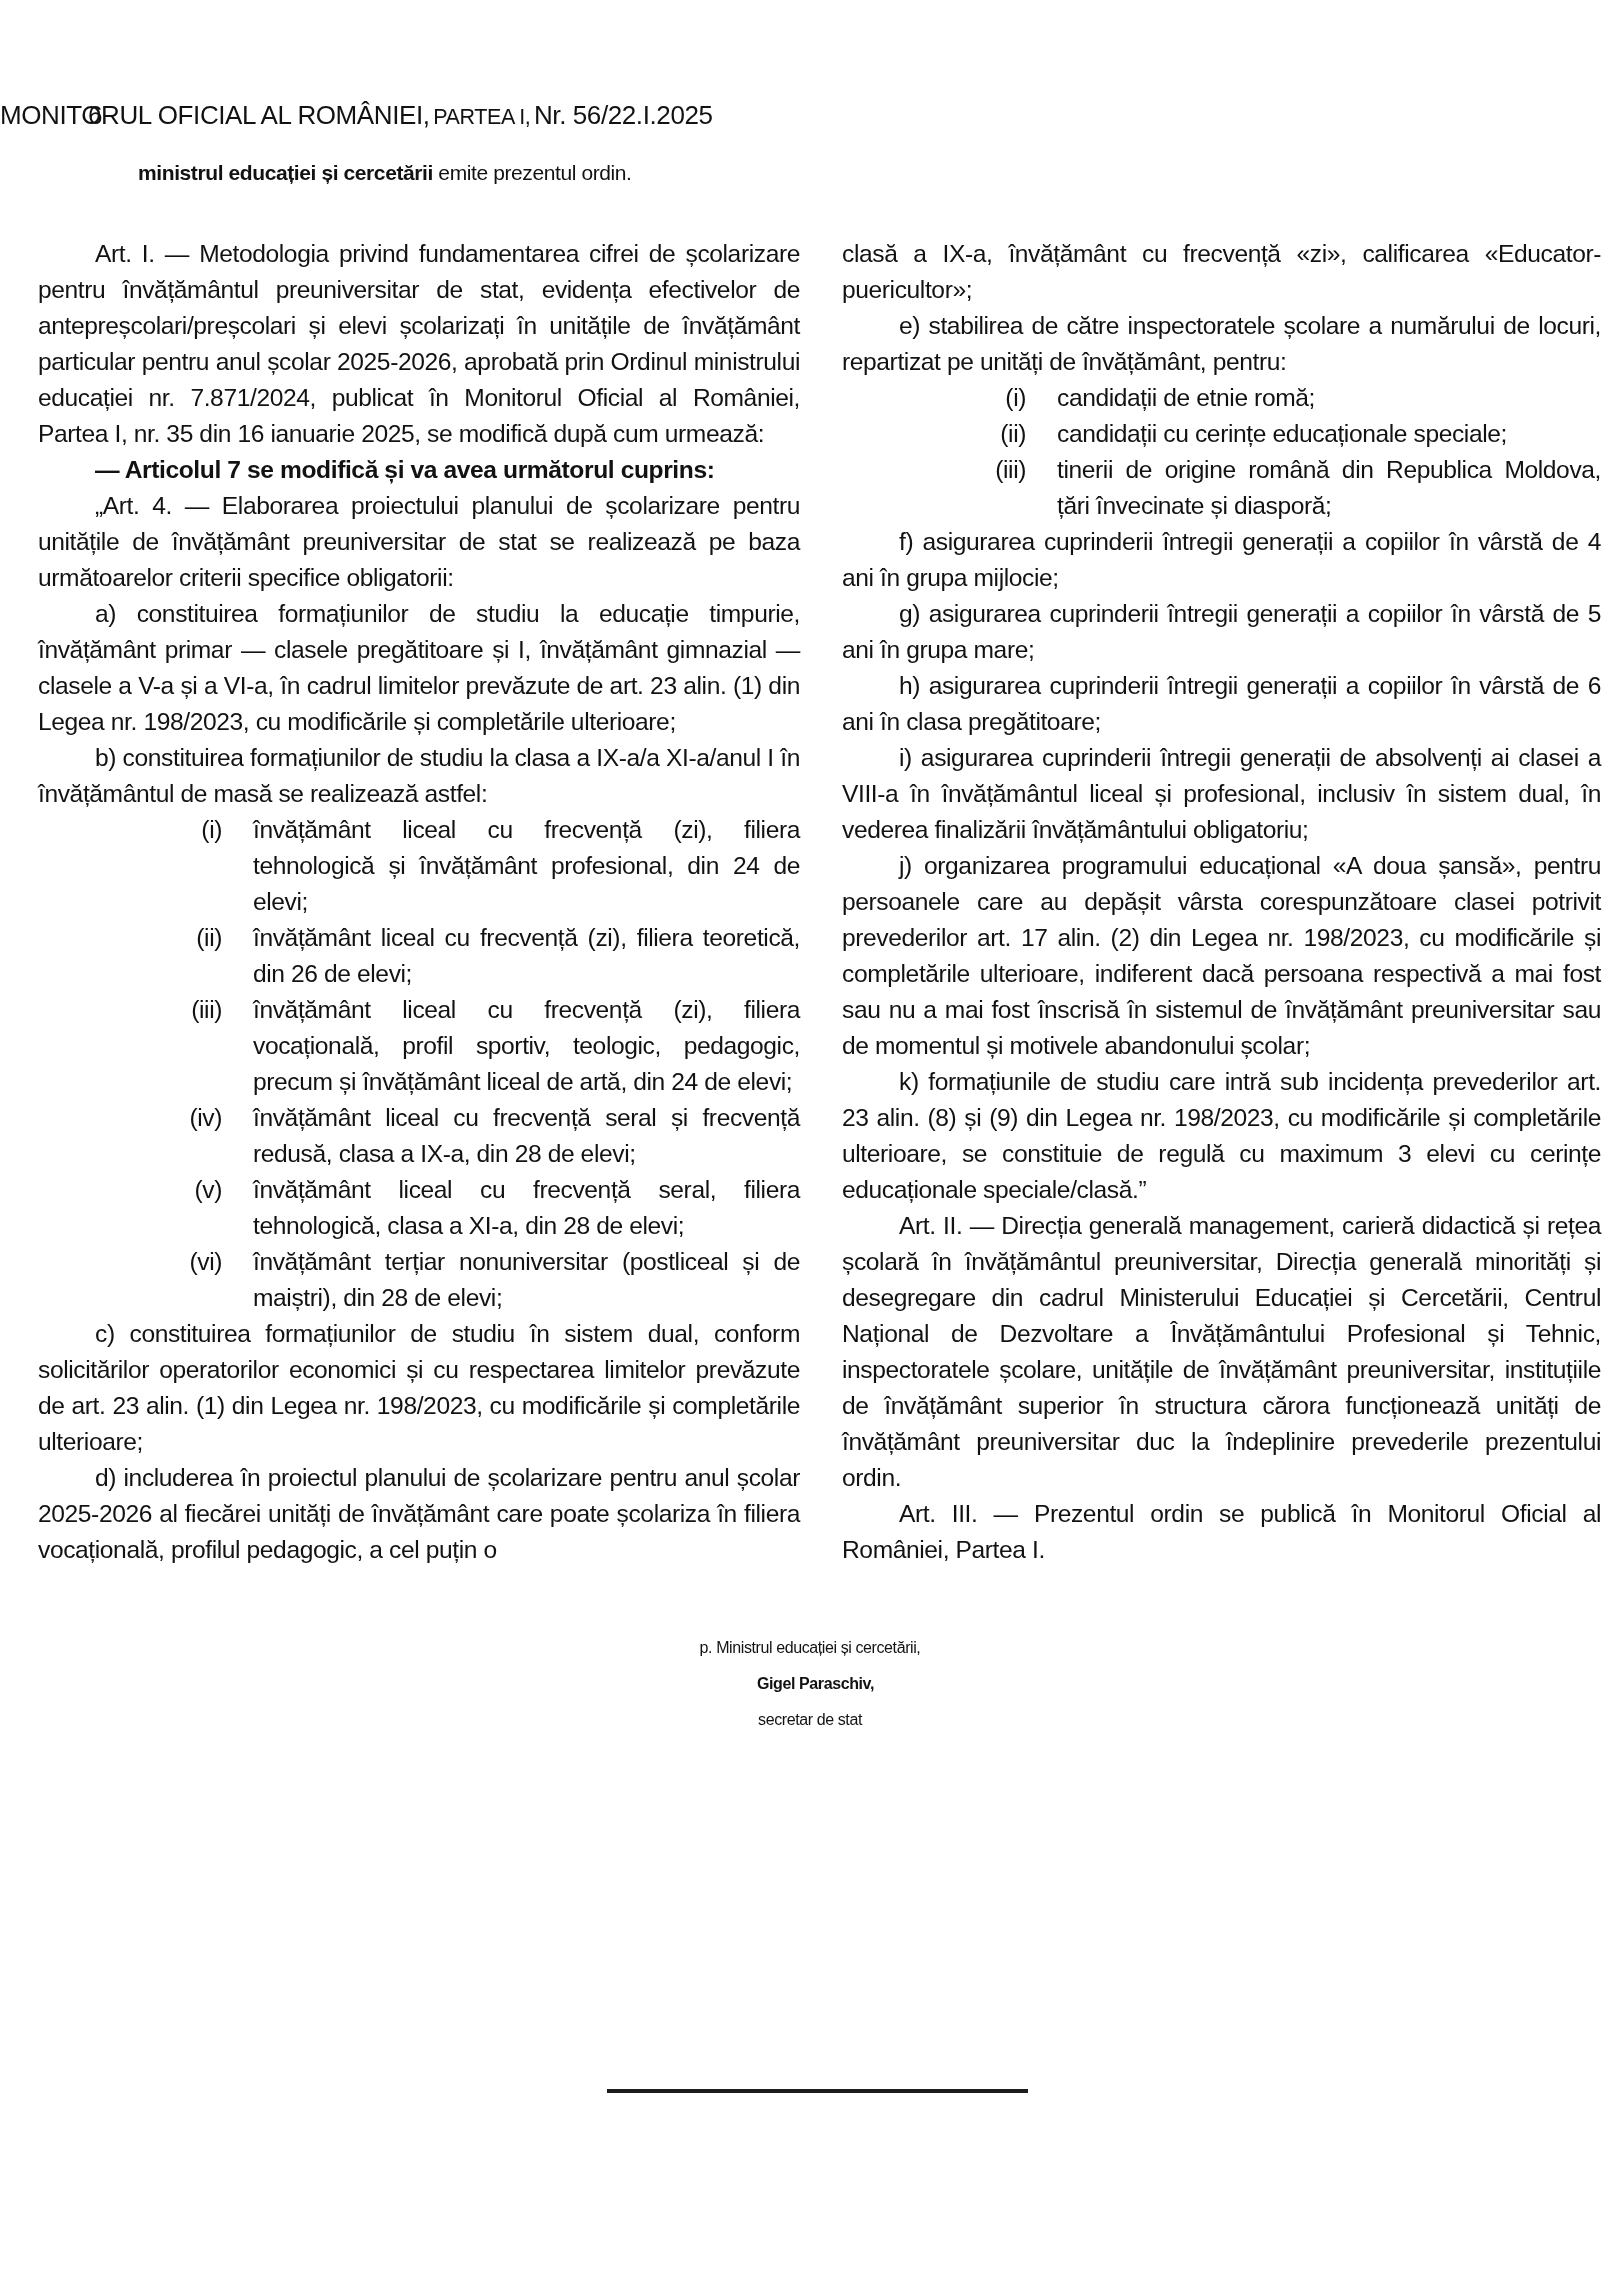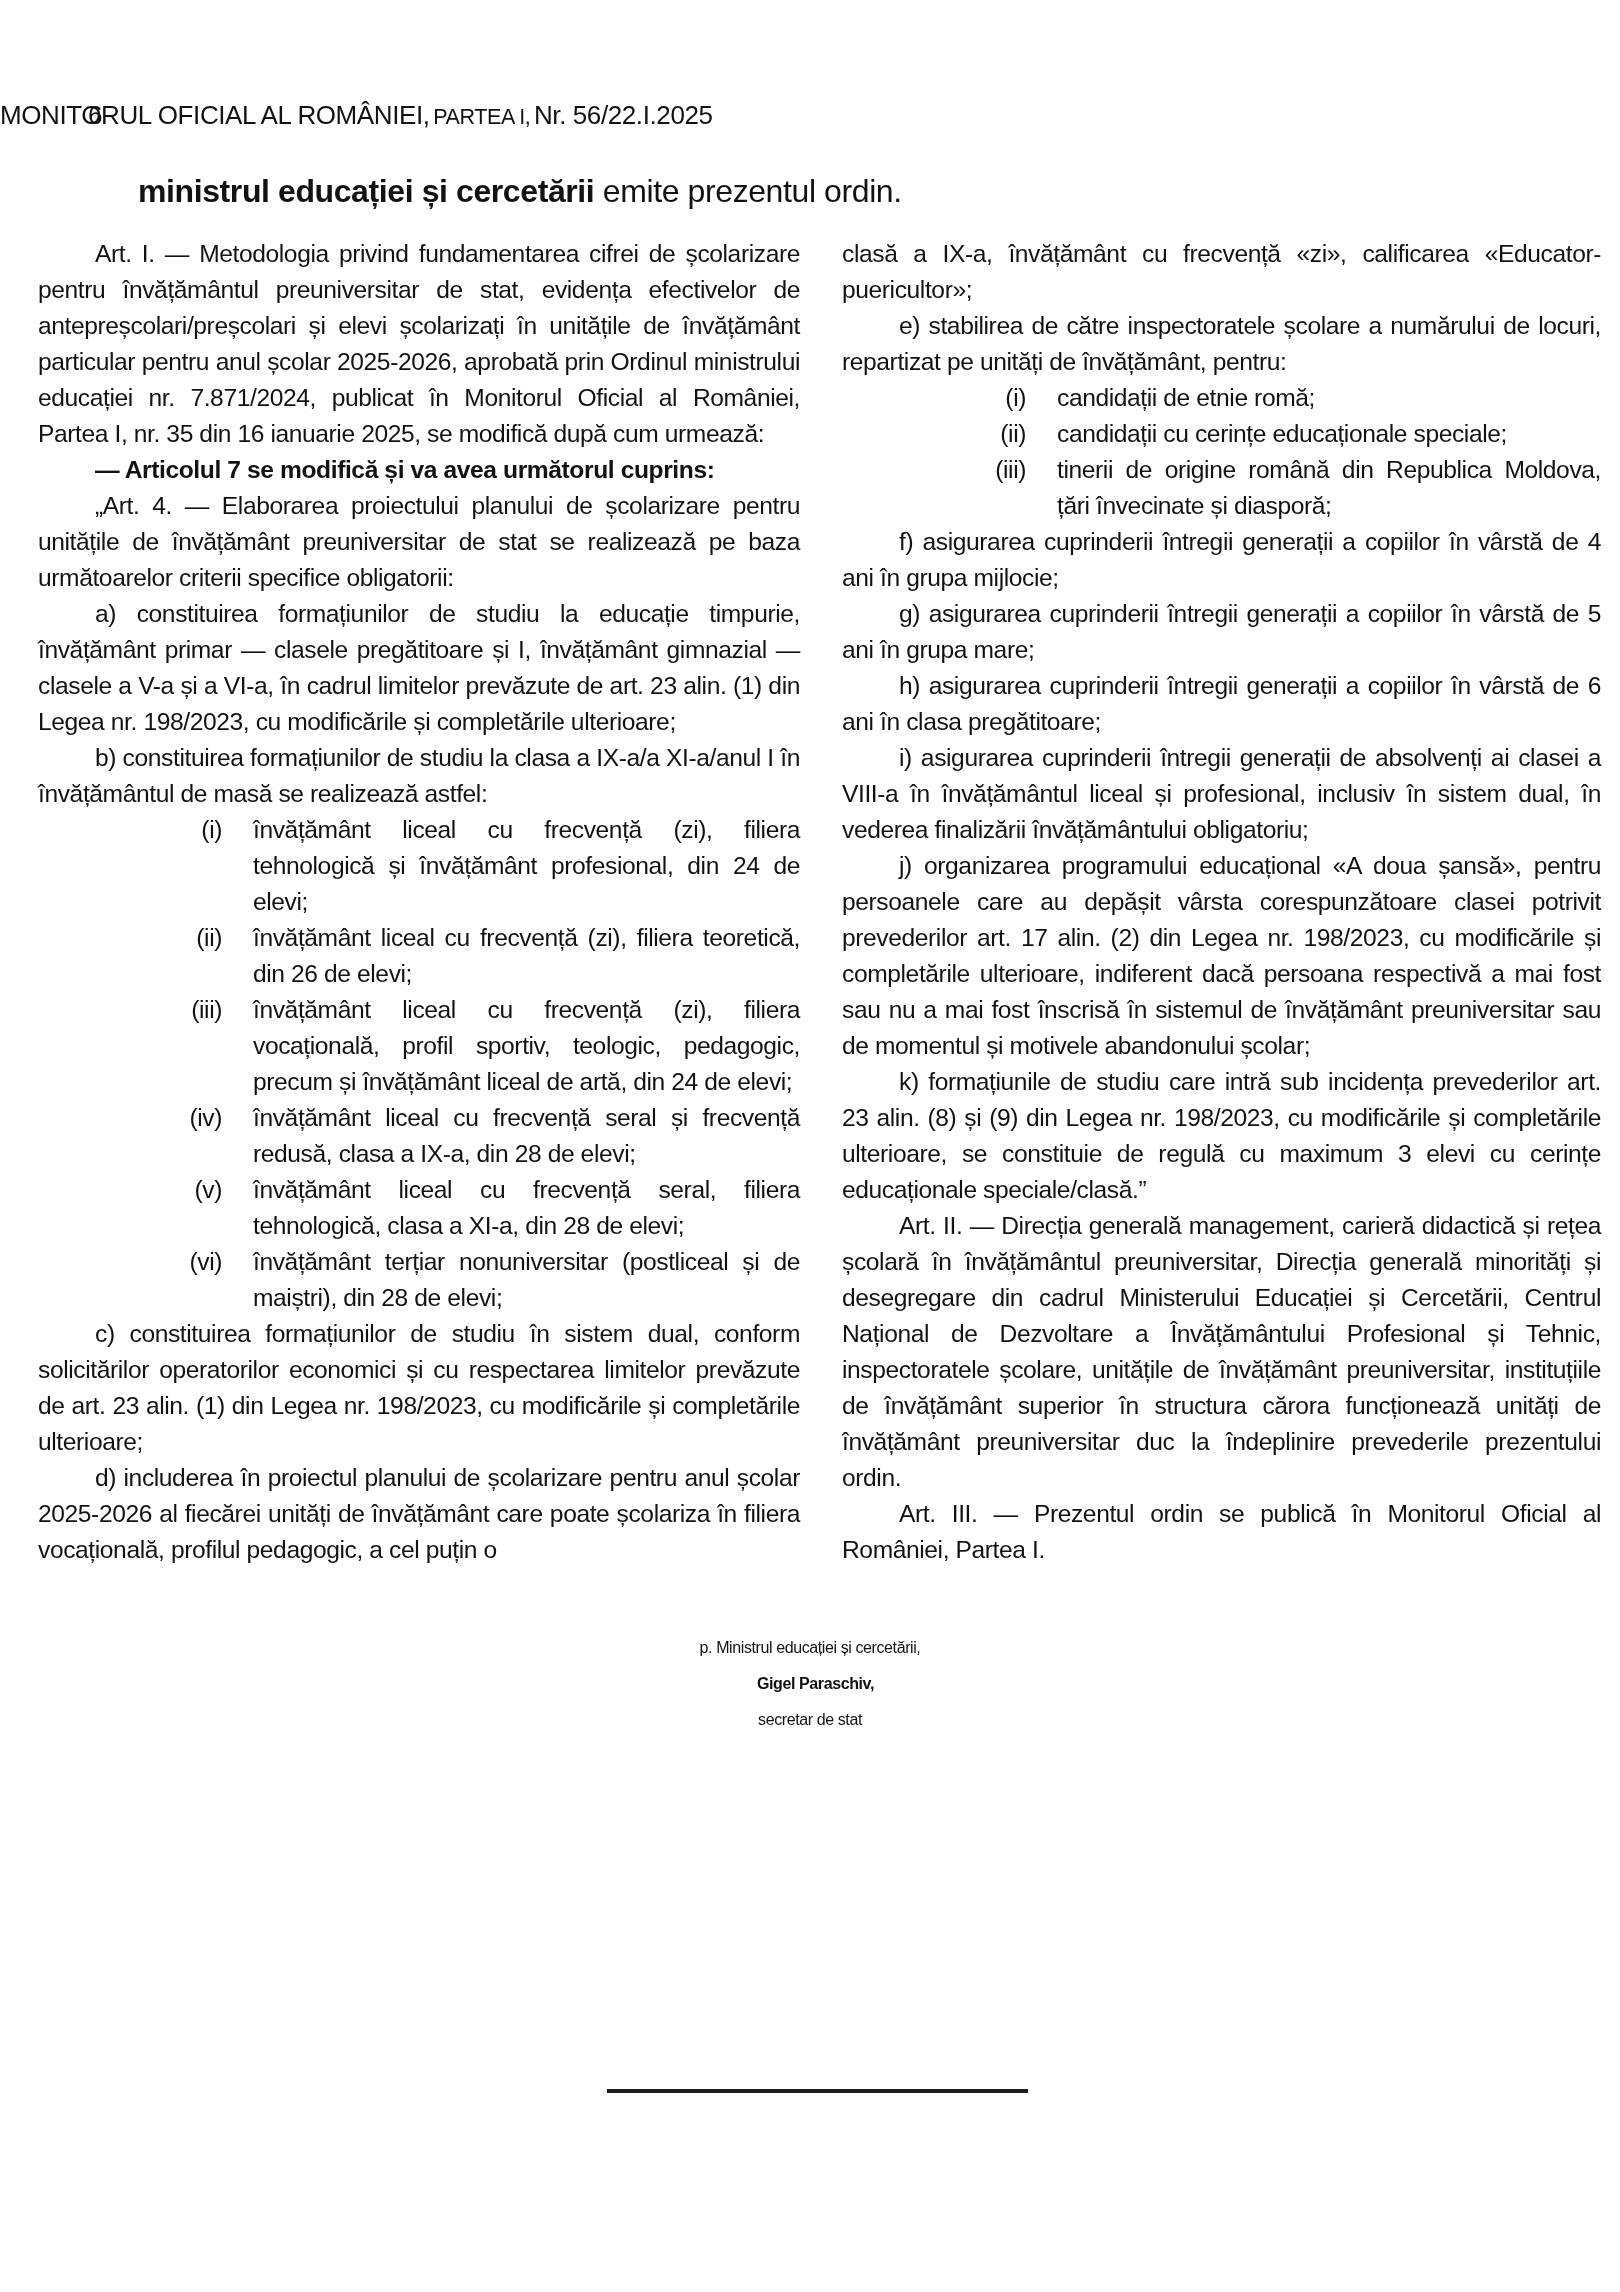--- a/index.html
+++ b/index.html
@@ -8,21 +8,21 @@
     font-family:"Liberation Sans","DejaVu Sans",sans-serif; color:#121212;
     overflow:hidden;
   }
   
   .page-number { position:absolute; left:88px; top:100px; font-size:26px; letter-spacing:-0.3px; }
   .running-head { position:absolute; left:0; right:0; top:100px; text-align:left; letter-spacing:-0.4px; white-space:nowrap; }
   .running-head .t-main { font-size:26px; }
   .running-head .t-part { font-size:21.5px; }
   .running-head .t-issue { font-size:26px; }
   
-  .intro { position:absolute; left:138px; top:173px; font-size:32px; letter-spacing:-0.4px; }
+  .intro { position:absolute; left:138px; top:161px; font-size:21px; letter-spacing:-0.4px; }
   .intro b { font-weight:700; }
   
   .columns {
     position:absolute; left:38px; top:236px; display:flex; gap:42px;
     font-size:24.6px; line-height:36px; letter-spacing:-0.4px;
   }
   .col { text-align:justify; }
   .col-left  { width:762px; }
   .col-right { width:759px; }
   .para { text-indent:57px; }

